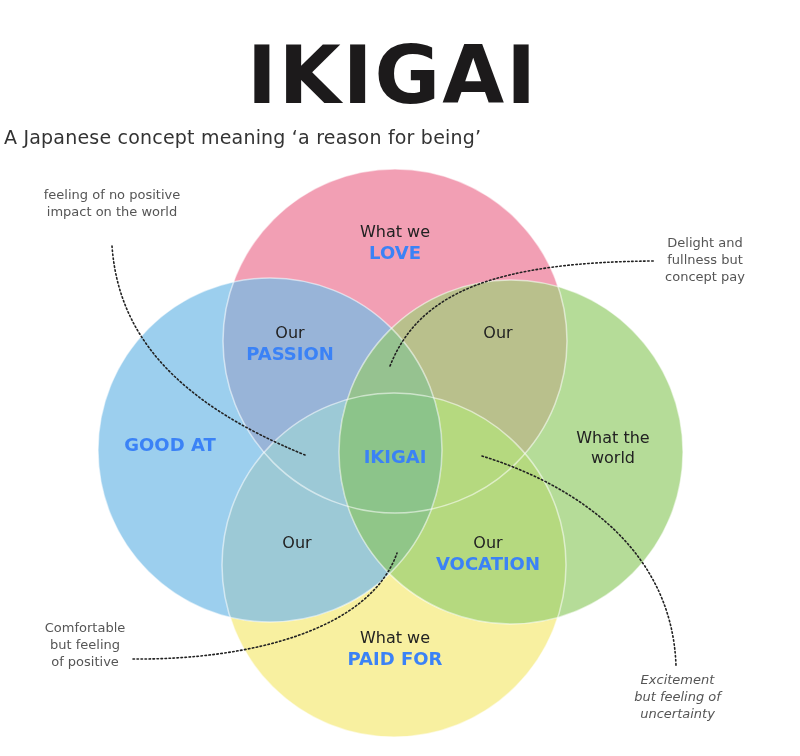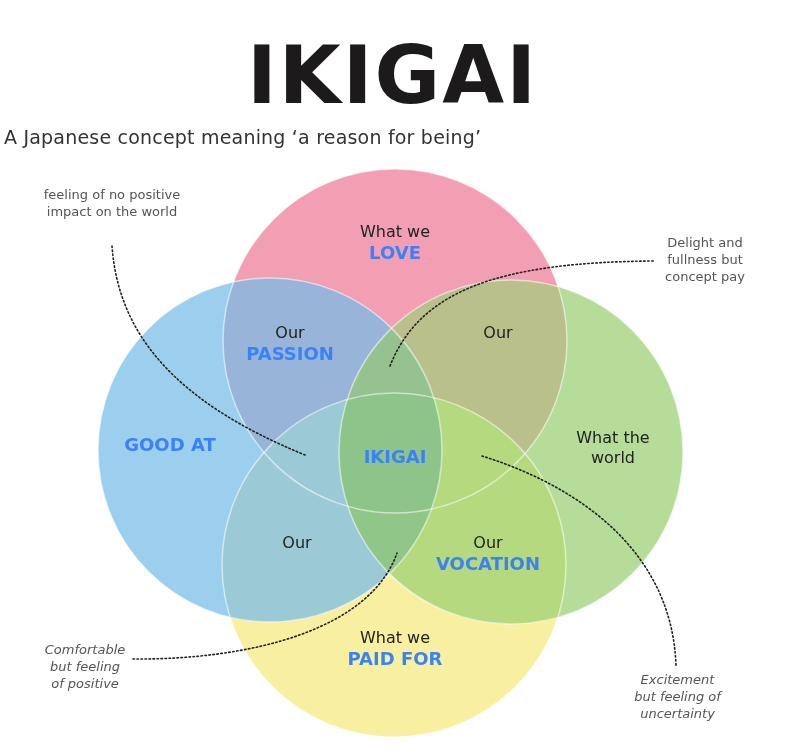--- a/index.html
+++ b/index.html
@@ -148,21 +148,21 @@
   <span class="nl">feeling of no positive</span>
   <span class="nl">impact on the world</span>
 </div>
 
 <div class="note" style="left:650px; top:235px; width:110px;">
   <span class="nl">Delight and</span>
   <span class="nl">fullness but</span>
   <span class="nl">concept pay</span>
 </div>
 
-<div class="note" style="left:30px; top:642px; width:110px;font-style:italic;">
+<div class="note" style="left:30px; top:620px; width:110px;">
   <span class="nl">Comfortable</span>
   <span class="nl">but feeling</span>
   <span class="nl">of positive</span>
 </div>
 
 <div class="note" style="left:615px; top:672px; width:125px;font-style:italic;">
   <span class="nl">Excitement</span>
   <span class="nl">but feeling of</span>
   <span class="nl">uncertainty</span>
 </div>

